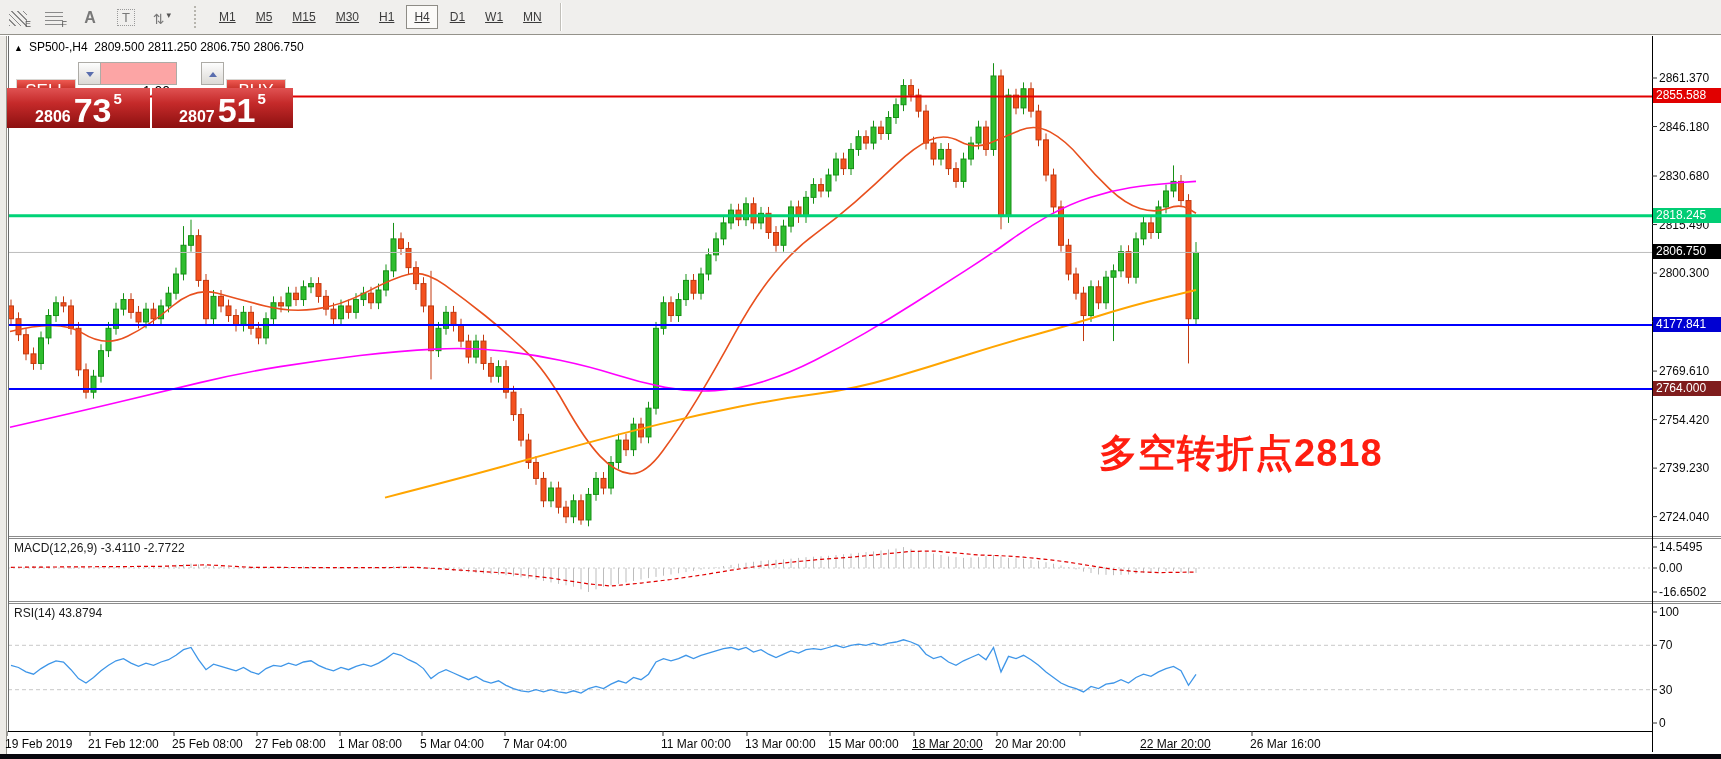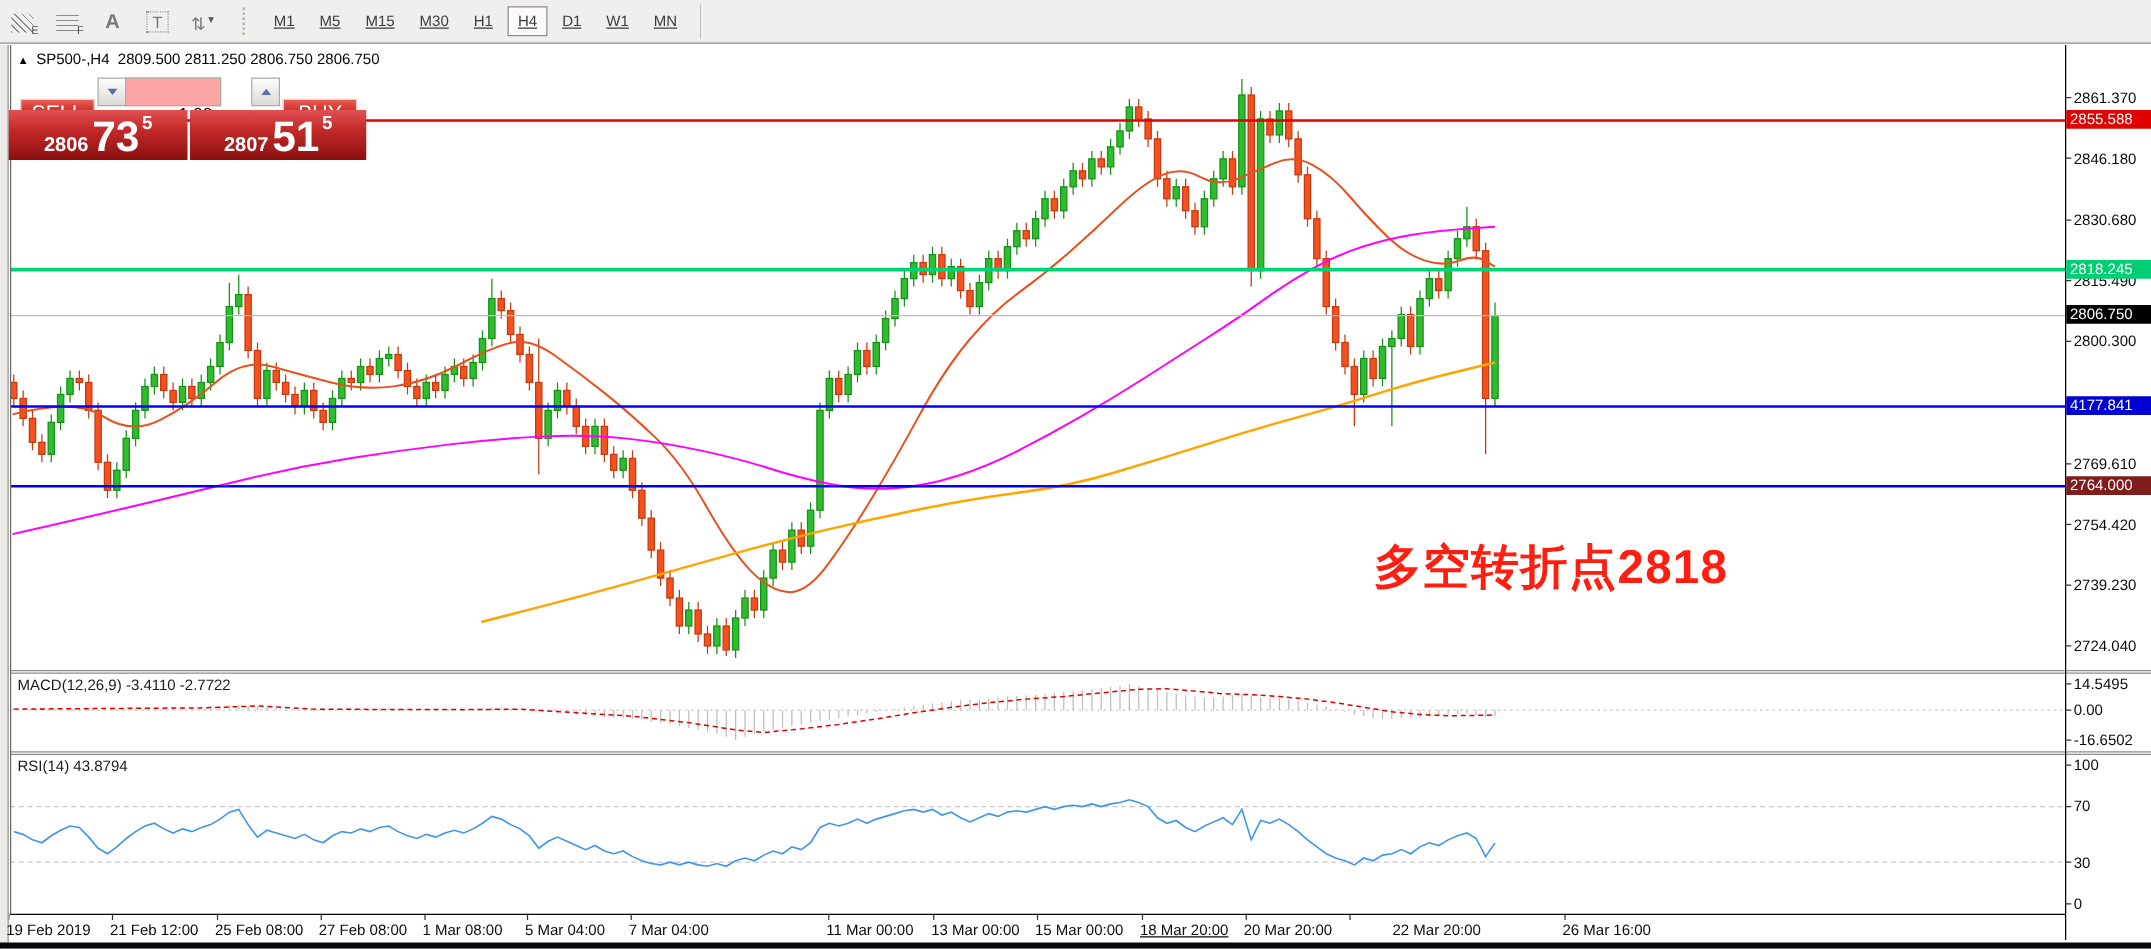--- a/index.html
+++ b/index.html
@@ -720,17 +720,17 @@
     <div class="time-label" style="left: 172px;">25 Feb 08:00</div>
     <div class="time-label" style="left: 255px;">27 Feb 08:00</div>
     <div class="time-label" style="left: 338px;">1 Mar 08:00</div>
     <div class="time-label" style="left: 420px;">5 Mar 04:00</div>
     <div class="time-label" style="left: 503px;">7 Mar 04:00</div>
     <div class="time-label" style="left: 661px;">11 Mar 00:00</div>
     <div class="time-label" style="left: 745px;">13 Mar 00:00</div>
     <div class="time-label" style="left: 828px;">15 Mar 00:00</div>
     <div class="time-label" style="left: 912px; text-decoration: underline;">18 Mar 20:00</div>
     <div class="time-label" style="left: 995px;">20 Mar 20:00</div>
-    <div class="time-label" style="left: 1114px;">22 Mar 20:00</div>
+    <div class="time-label" style="left: 1140px; text-decoration: underline;">22 Mar 20:00</div>
     <div class="time-label" style="left: 1250px;">26 Mar 16:00</div>
   </div>
 
 <div class="bottom-strip"></div>
 
 </body></html>

